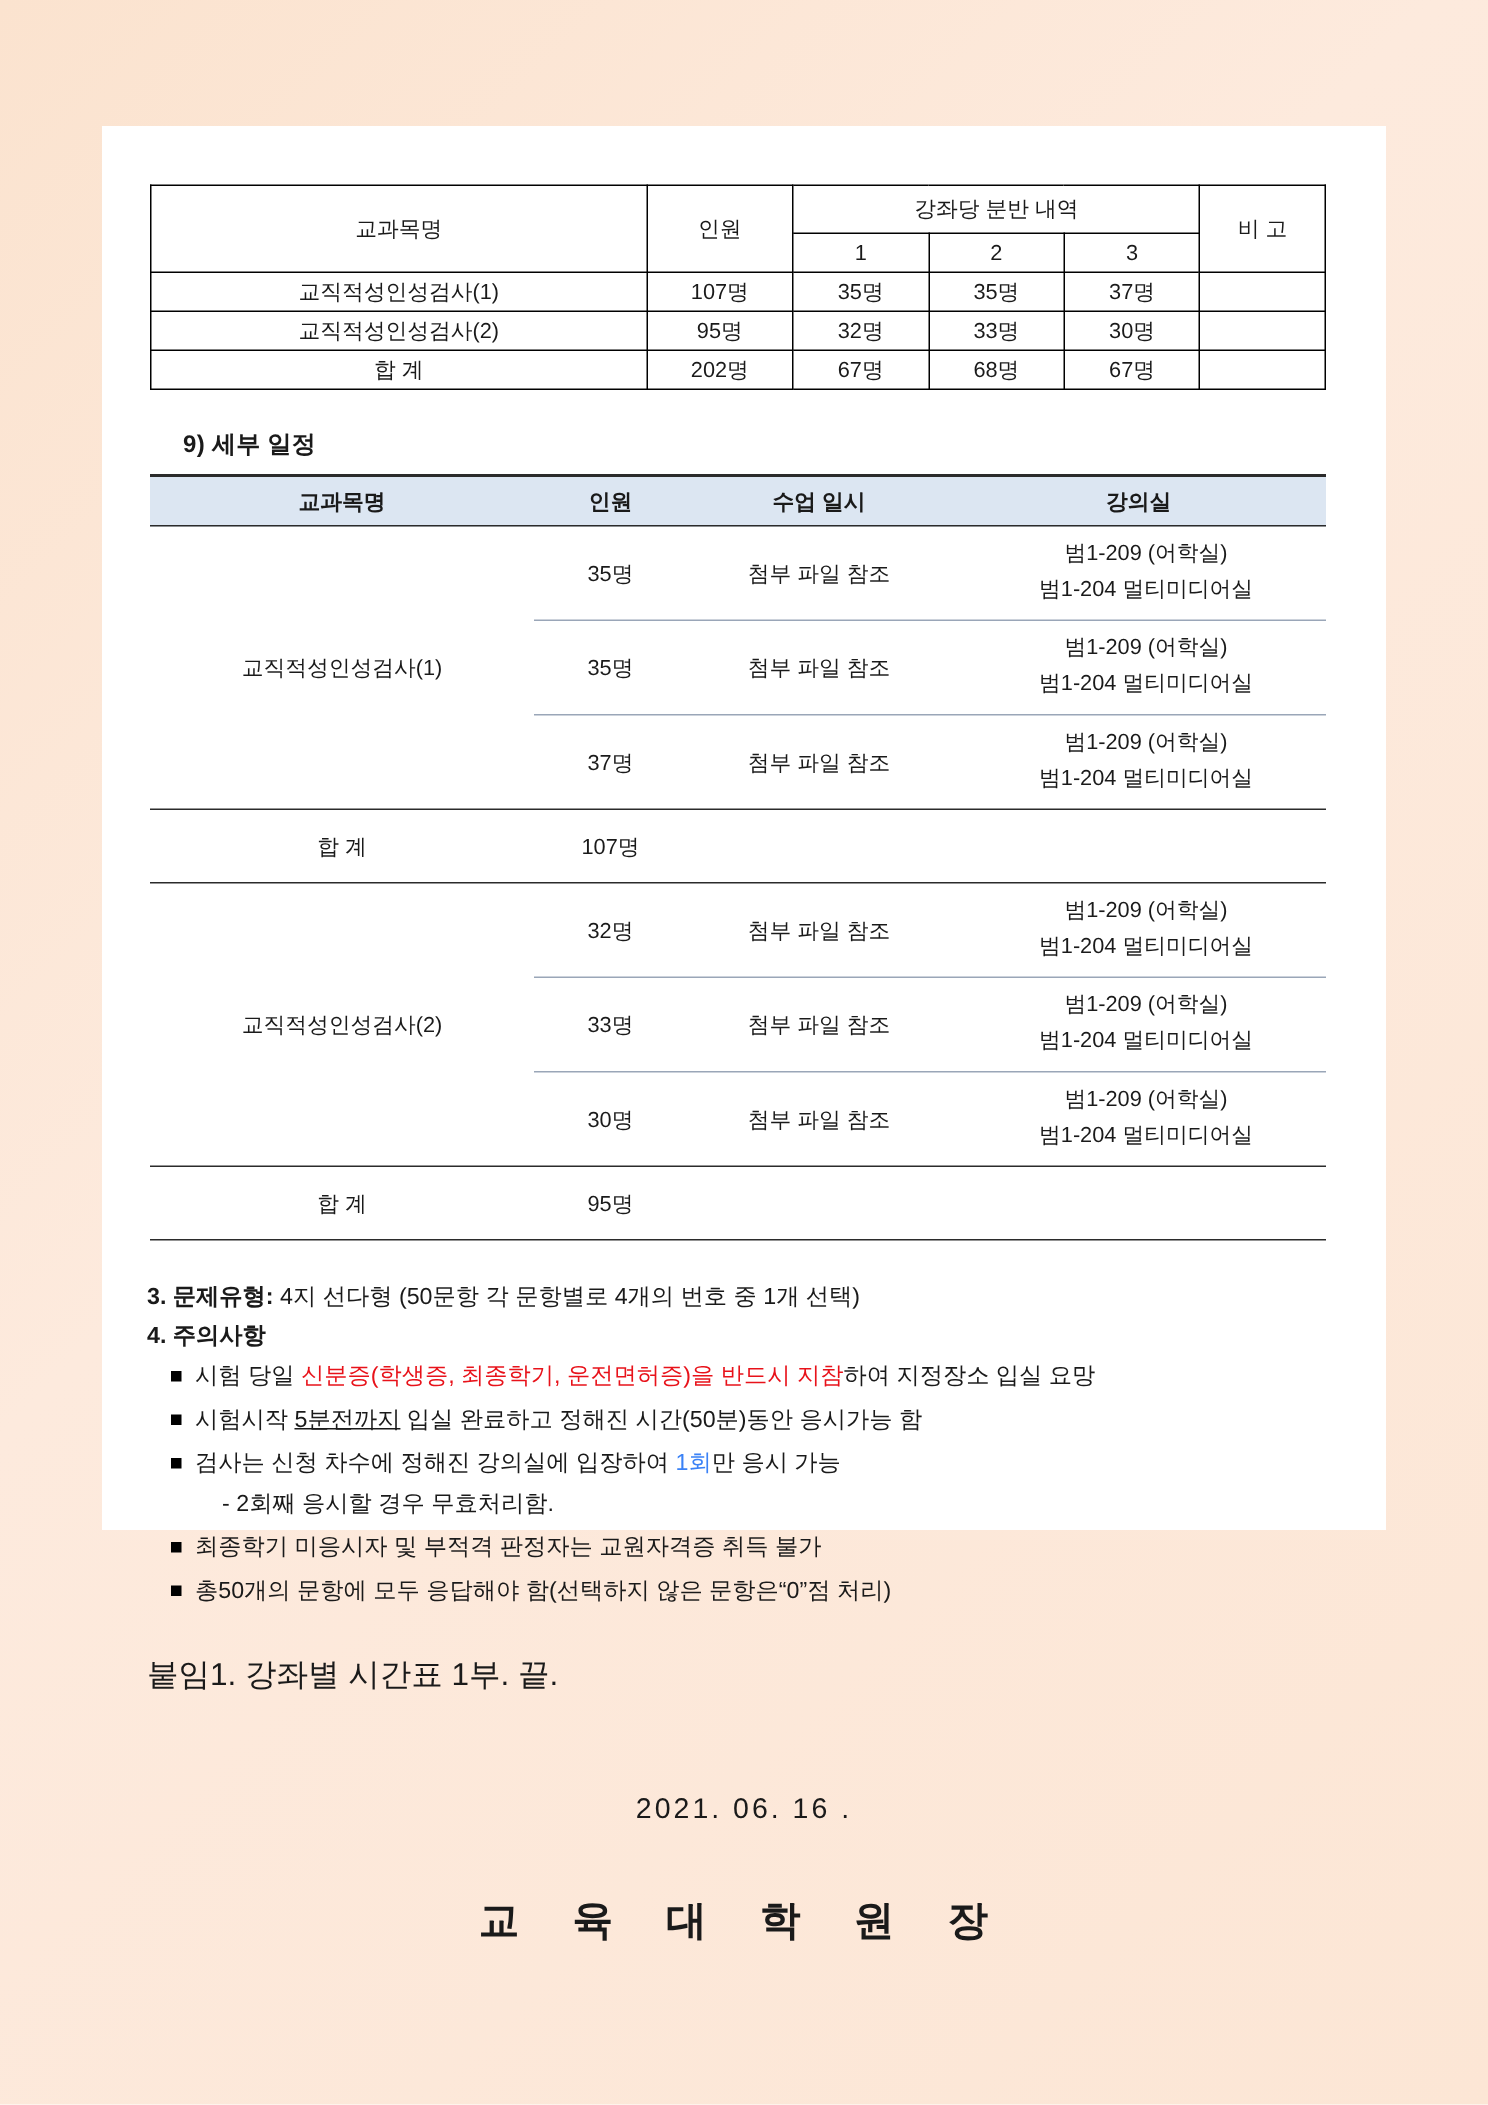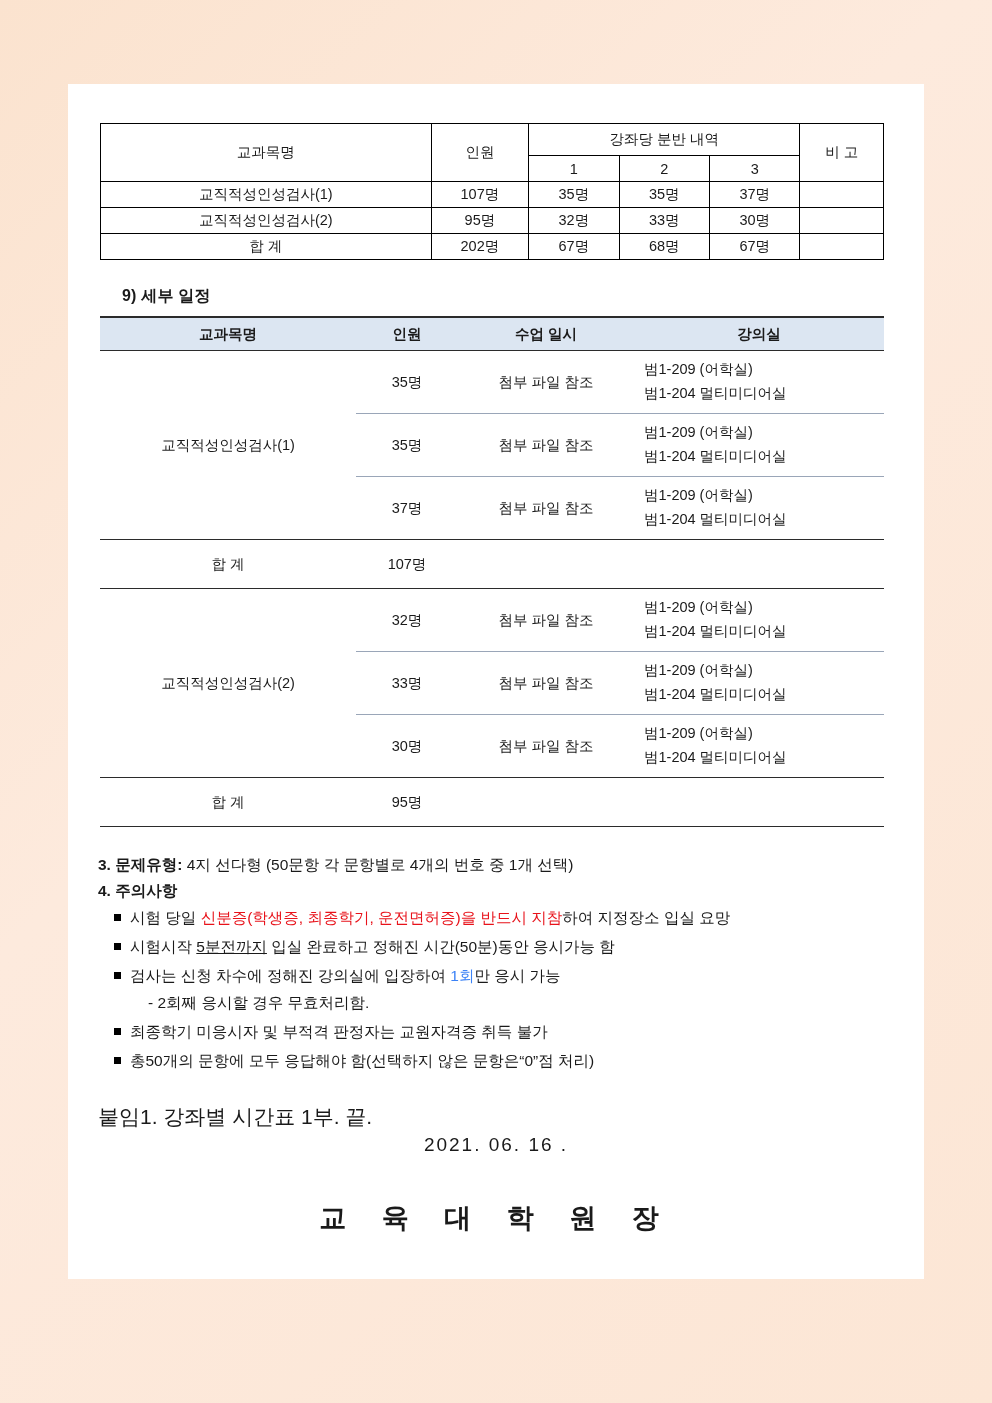--- a/index.html
+++ b/index.html
@@ -12,21 +12,21 @@
     background: linear-gradient(135deg, #fbe3cf 0%, #fdeadd 40%, #fce6d5 100%);
     font-family: "Liberation Sans", "DejaVu Sans", sans-serif;
     color: #1a1a1a;
     overflow: hidden;
   }
   .page {
     position: absolute;
     left: 68px;
     top: 84px;
     width: 856px;
-    height: 1195px;
+    height: 936px;
     background: #ffffff;
     box-sizing: border-box;
     padding: 30px 28px;
   }
 
   
   table {
     border-collapse: collapse;
     font-size: 14.5px;
   }
@@ -68,21 +68,21 @@
     padding: 2px 0;
     text-align: center;
   }
   .t2 td {
     text-align: center;
     padding: 4px 0;
     border-bottom: 1px solid #9aa6b8;
     vertical-align: middle;
   }
   .t2 td.room {
-    text-align: left;
+    text-align: center;
     padding-left: 10px;
     line-height: 1.65;
   }
   .t2 tr.sum td {
     border-top: 1px solid #2b2b2b;
     border-bottom: 1px solid #2b2b2b;
     height: 40px;
   }
   .t2 tr.sum td.blank { border-bottom: 1px solid #2b2b2b; }
   .t2 .cell-sub { height: 54px; }
@@ -132,20 +132,21 @@
   }
   .red { color: #e8121a; }
   .u { text-decoration: underline; }
   .red-u { color: #3b82f6; }
 
   .attach {
     margin-top: 28px;
     font-size: 21px;
   }
   .date {
+    margin-top: 62px;
     text-align: center;
     font-size: 19px;
     letter-spacing: 2px;
   }
   .signer {
     margin-top: 44px;
     text-align: center;
     font-size: 27px;
     font-weight: bold;
     letter-spacing: 14px;

